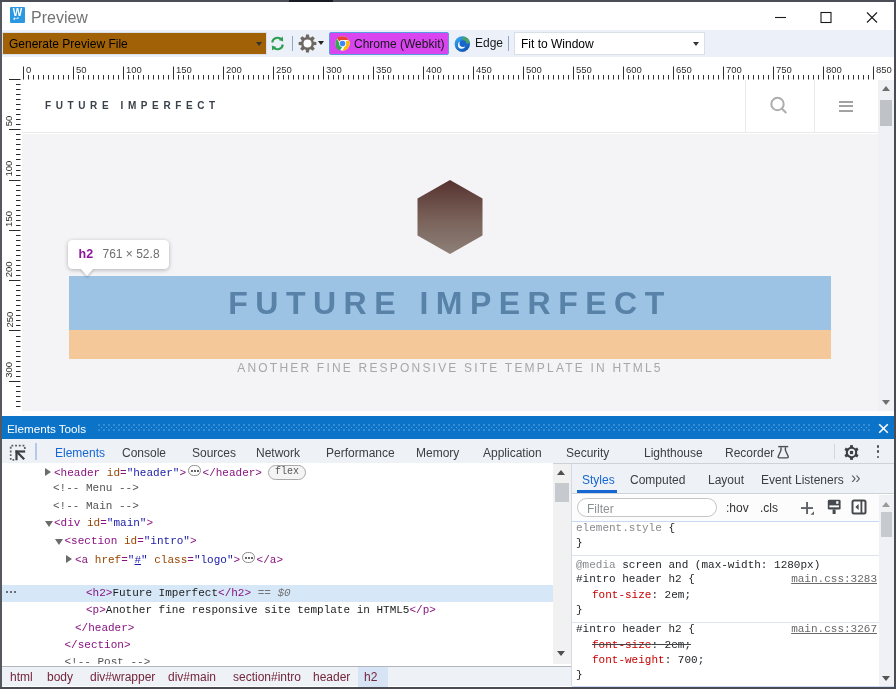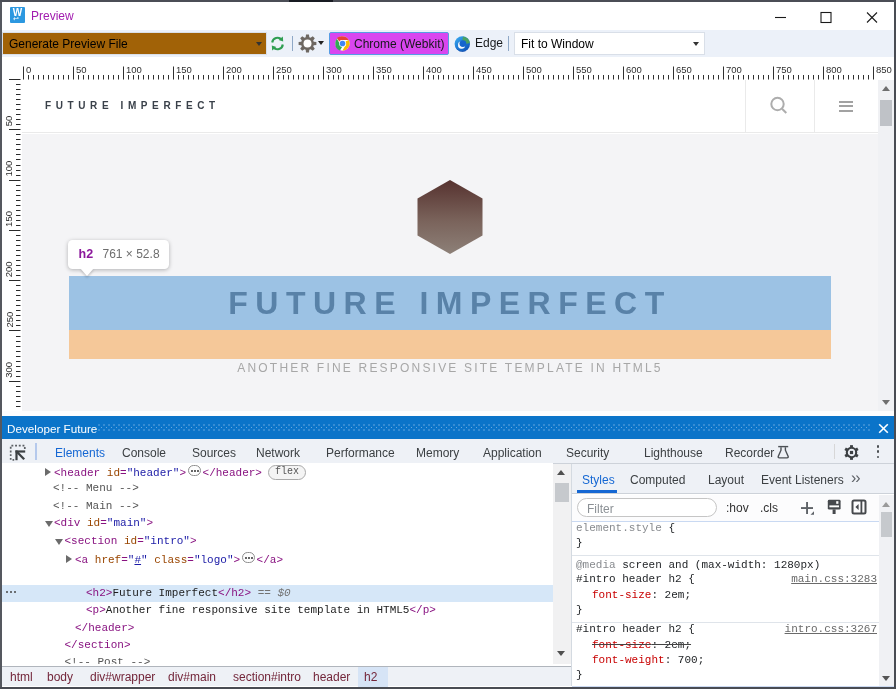--- a/index.html
+++ b/index.html
@@ -11,21 +11,21 @@
 <body>
 
 <div class="abs" style="left:0;top:0;width:896px;height:2px;background:#4b4e56"></div>
 <div class="abs" style="left:289px;top:0;width:44px;height:2.5px;background:#181b22"></div>
 
 <div class="abs" style="left:0;top:2px;width:896px;height:28px;background:#fff">
   <div class="abs" style="left:10px;top:5px;width:15px;height:16px;background:#2c98e0;border-radius:1px">
     <div class="abs" style="left:0;top:0;width:15px;height:11px;color:#fff;font-size:10px;font-weight:bold;text-align:center;line-height:12px">W</div>
     <div class="abs" style="left:3px;top:10px;width:9px;height:4px;color:#fff;font-size:7px;line-height:4px">↩</div>
   </div>
-  <div class="abs" style="left:31px;top:7px;font-size:12px;color:#a21caf">Preview</div>
+  <div class="abs" style="left:31px;top:7px;font-size:16px;color:#737373">Preview</div>
   <svg class="abs" style="left:740px;top:2px" width="150" height="28" fill="none" stroke="#1a1a1a" stroke-width="1.1">
     <line x1="35" y1="13.5" x2="46" y2="13.5"></line>
     <rect x="81" y="8.5" width="10" height="10"></rect>
     <line x1="127" y1="8.5" x2="137" y2="18.5"></line>
     <line x1="137" y1="8.5" x2="127" y2="18.5"></line>
   </svg>
 </div>
 
 <div class="abs" style="left:0;top:30px;width:896px;height:27px;background:#ecf1f9"></div>
 
@@ -388,21 +388,21 @@
 <div class="abs" style="left:80px;top:268px;width:0;height:0;border-left:7.5px solid transparent;border-right:7.5px solid transparent;border-top:8.5px solid #fff;filter:drop-shadow(0 2px 1px rgba(0,0,0,.18))"></div>
 
 <div class="abs" style="left:878px;top:80px;width:15.5px;height:333px;background:#f0f1f4"></div>
 <div class="abs" style="left:881.5px;top:86px;width:0;height:0;border-left:4.5px solid transparent;border-right:4.5px solid transparent;border-bottom:5.5px solid #6f6f6f"></div>
 <div class="abs" style="left:879.5px;top:100px;width:12.5px;height:26px;background:#bfc2c7"></div>
 <div class="abs" style="left:881.5px;top:400px;width:0;height:0;border-left:4.5px solid transparent;border-right:4.5px solid transparent;border-top:5.5px solid #6f6f6f"></div>
 
 <div class="abs" style="left:0;top:411px;width:896px;height:5px;background:#fdfdfe"></div>
 <div class="abs" style="left:2px;top:416px;width:892px;height:22.5px;background:#0b74c9"></div>
 <div class="abs" style="left:98px;top:423.5px;width:772px;height:8.6px;background-image:radial-gradient(circle at 1px 1px, rgba(218,234,250,.44) 0.55px, transparent 0.85px),radial-gradient(circle at 3.5px 3.5px, rgba(218,234,250,.44) 0.55px, transparent 0.85px);background-size:5px 5px"></div>
-<div class="abs" style="left:7px;top:421.5px;font-size:11.7px;color:#fff">Developer Future</div>
+<div class="abs" style="left:7px;top:421.5px;font-size:11.7px;color:#fff">Elements Tools</div>
 <svg class="abs" style="left:877px;top:422px" width="13" height="13" viewBox="0 0 13 13" stroke="#fff" stroke-width="1.6">
   <line x1="2.2" y1="2.2" x2="10.8" y2="10.8"></line>
   <line x1="10.8" y1="2.2" x2="2.2" y2="10.8"></line>
 </svg>
 
 <div class="abs" style="left:2px;top:438.5px;width:892px;height:25.5px;background:#eef1f6;border-bottom:1px solid #cdd2d9"></div>
 <svg class="abs" style="left:8.5px;top:443.5px" width="18" height="18" viewBox="0 0 18 18">
   <g fill="none" stroke="#5c6064" stroke-width="1.7" stroke-dasharray="1.9,1.8">
     <path d="M15.8 5 V1.7 H1.7 V15.8 H5.2"></path>
   </g>
@@ -534,21 +534,21 @@
     <div style="position:absolute;left:576px;top:521.5px;white-space:pre"><span style="color:#888b8f">element.style</span> <span style="color:#232629">{</span></div>
     <div style="position:absolute;left:576px;top:537.0px;white-space:pre"><span style="color:#232629">}</span></div>
     <div style="position:absolute;left:571.5px;top:555px;width:311px;height:1px;background:#dfe4ea"></div>
     <div style="position:absolute;left:576px;top:558.5px;white-space:pre"><span style="color:#888b8f">@media</span> <span style="color:#232629">screen and (max-width: 1280px)</span></div>
     <div style="position:absolute;left:576px;top:573.0px;white-space:pre"><span style="color:#232629">#intro header h2 {</span></div>
     <div style="position:absolute;right:19px;top:573.0px;color:#6a6a6a;text-decoration:underline">main.css:3283</div>
     <div style="position:absolute;left:592px;top:589.0px;white-space:pre"><span style="color:#c80000">font-size</span><span style="color:#232629">: 2em;</span></div>
     <div style="position:absolute;left:576px;top:603.5px;white-space:pre"><span style="color:#232629">}</span></div>
     <div style="position:absolute;left:571.5px;top:621.5px;width:311px;height:1px;background:#dfe4ea"></div>
     <div style="position:absolute;left:576px;top:623.0px;white-space:pre"><span style="color:#232629">#intro header h2 {</span></div>
-    <div style="position:absolute;right:19px;top:623.0px;color:#6a6a6a;text-decoration:underline">intro.css:3267</div>
+    <div style="position:absolute;right:19px;top:623.0px;color:#6a6a6a;text-decoration:underline">main.css:3267</div>
     <div style="position:absolute;left:592px;top:638.5px;white-space:pre"><span style="text-decoration:line-through;text-decoration-color:#444"><span style="color:#c80000">font-size</span><span style="color:#232629">: 2em;</span></span></div>
     <div style="position:absolute;left:592px;top:654.0px;white-space:pre"><span style="color:#c80000">font-weight</span><span style="color:#232629">: 700;</span></div>
     <div style="position:absolute;left:576px;top:669.0px;white-space:pre"><span style="color:#232629">}</span></div>
   </div>
 
 <div class="abs" style="left:878.5px;top:495px;width:15.5px;height:191.5px;background:#f0f1f4"></div>
 <div class="abs" style="left:882.2px;top:502px;width:0;height:0;border-left:4.6px solid transparent;border-right:4.6px solid transparent;border-bottom:5.5px solid #9a9a9a"></div>
 <div class="abs" style="left:880.5px;top:512px;width:11.5px;height:25px;background:#c6c9cd"></div>
 <div class="abs" style="left:882.2px;top:675.5px;width:0;height:0;border-left:4.6px solid transparent;border-right:4.6px solid transparent;border-top:5.5px solid #555"></div>
 <div class="abs" style="left:571.5px;top:685.6px;width:322.5px;height:1.4px;background:#ccdaf2"></div>

